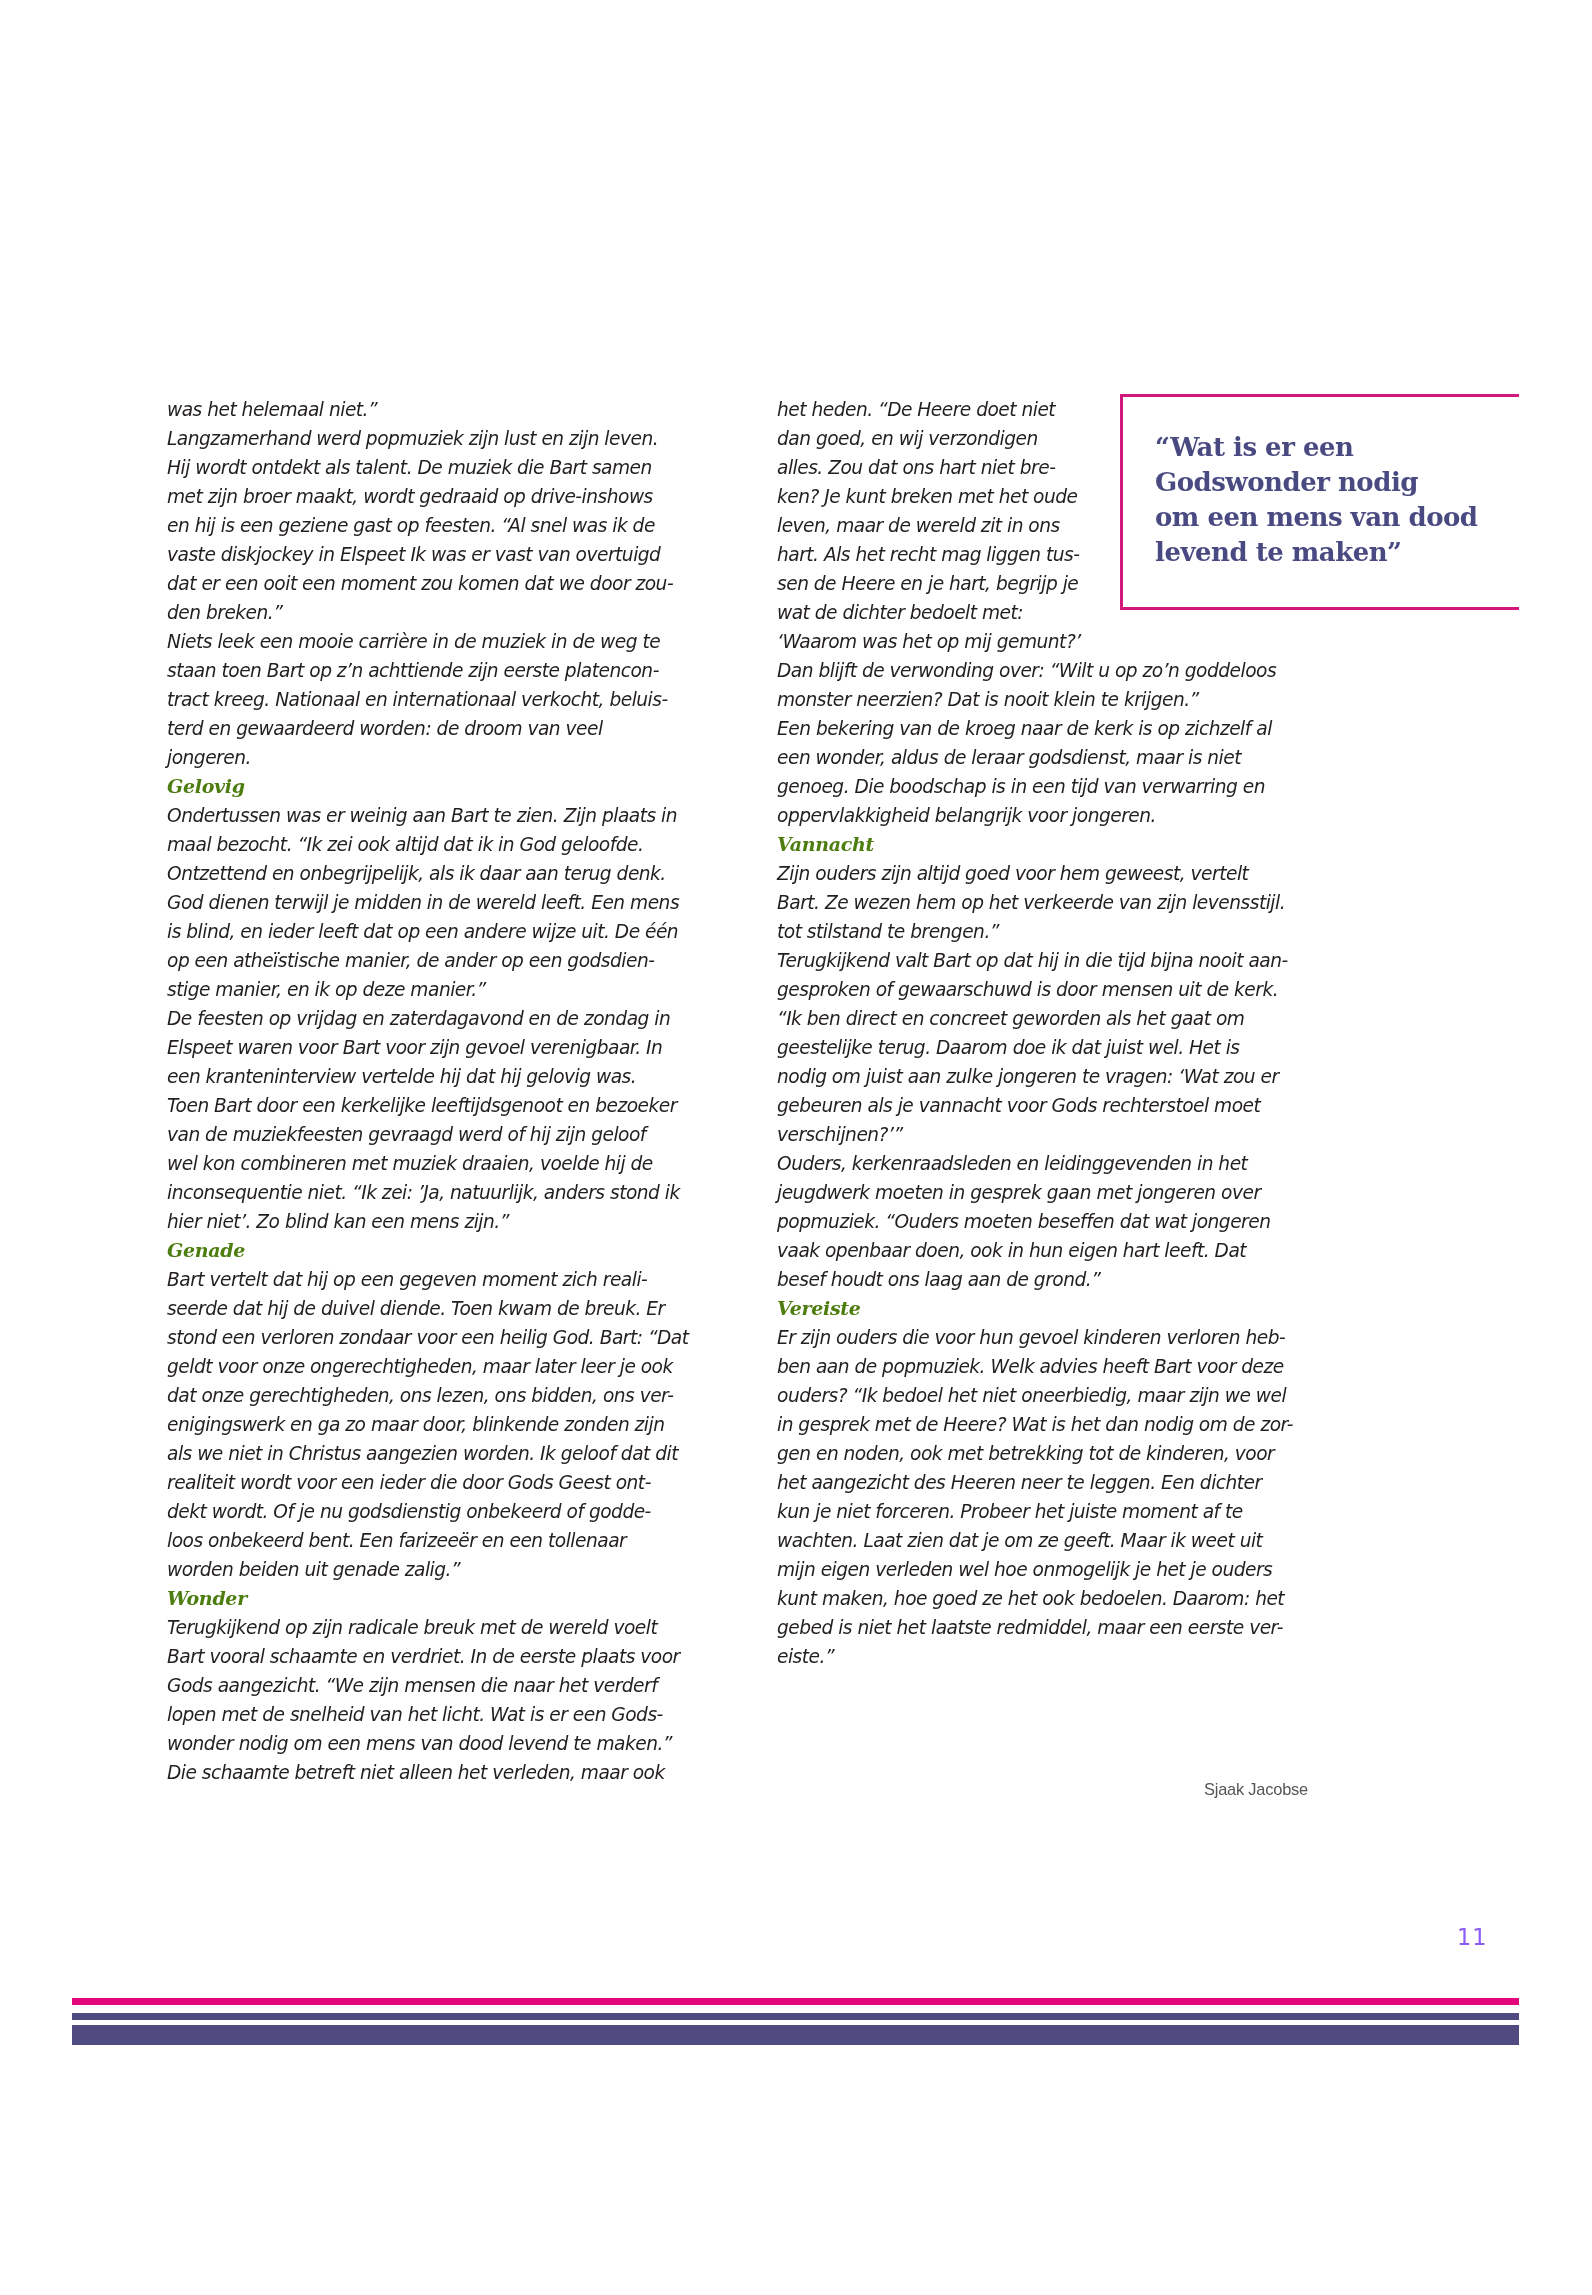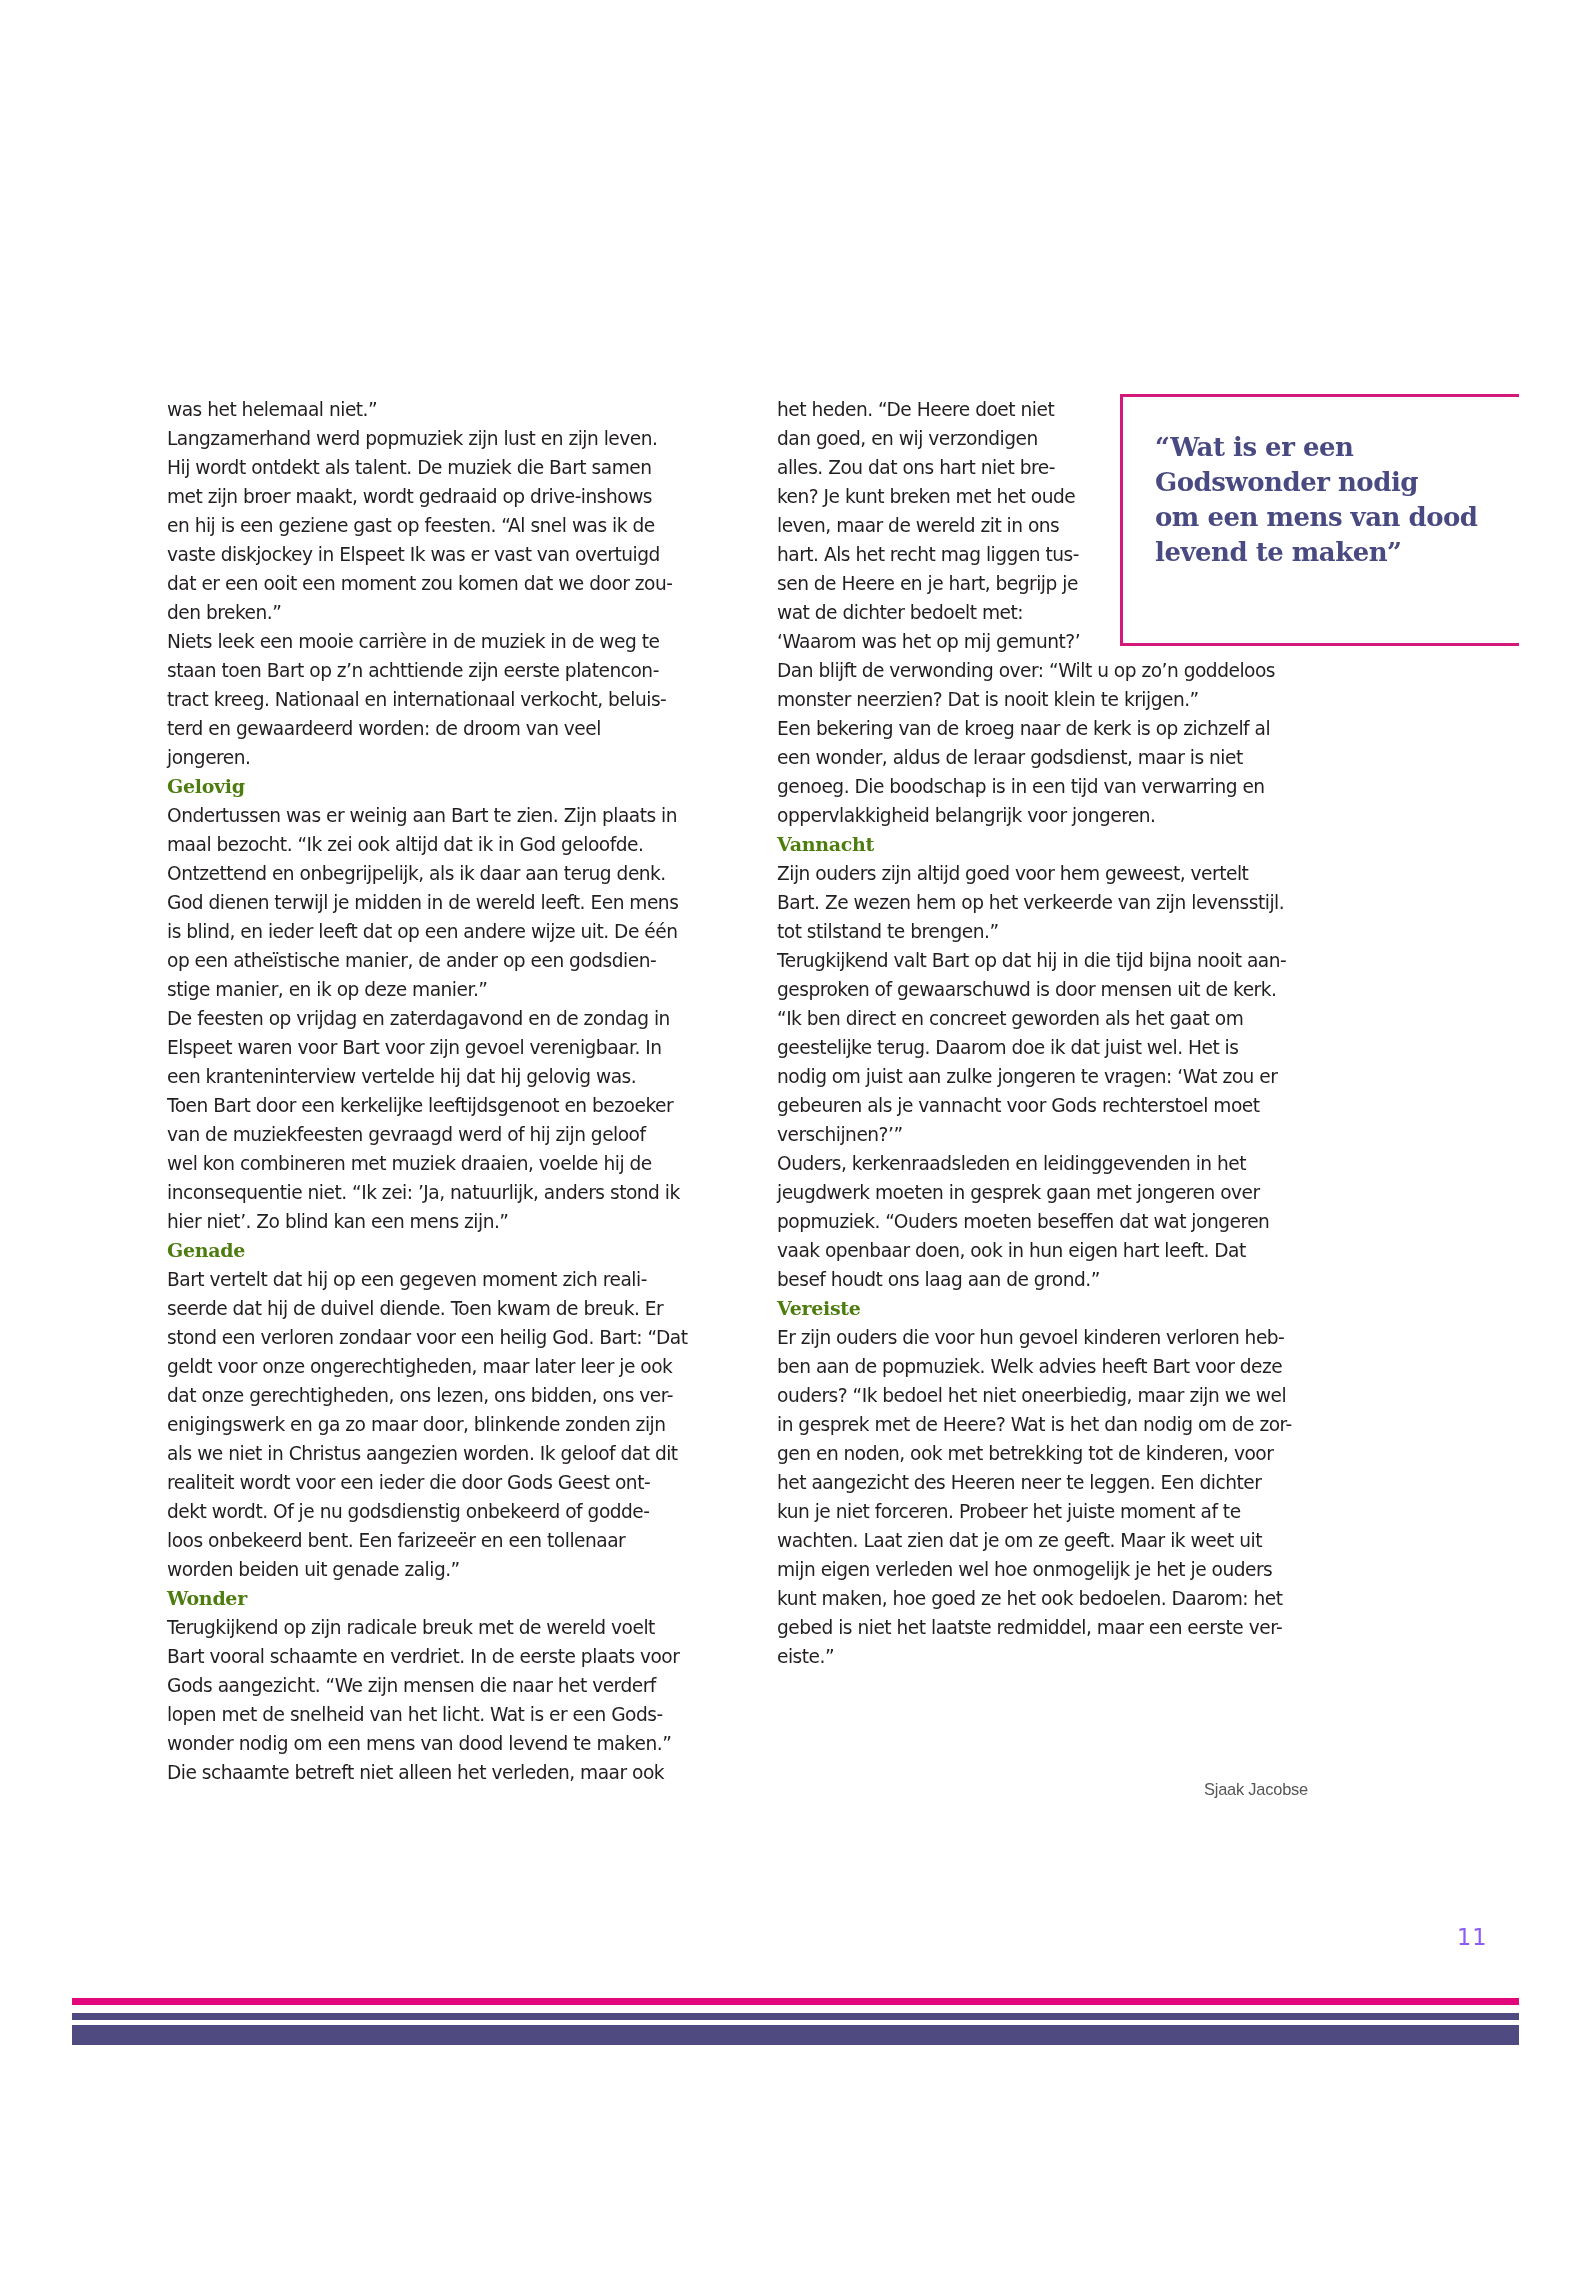--- a/index.html
+++ b/index.html
@@ -1,25 +1,25 @@
 <!DOCTYPE html>
 <html style="font-size:14px"><head>
 <meta charset="utf-8">
 <style>
   html, body { margin: 0; padding: 0; background: #ffffff; }
   body { width: 1592px; height: 2295px; position: relative; overflow: hidden;
          font-family: "DejaVu Sans", "Liberation Sans", sans-serif; color: #231f20; }
-  .col { position: absolute; font-size: 18.6px; line-height: 29px; letter-spacing: -0.5px; }
+  .col { position: absolute; font-size: 18.6px; line-height: 29px; letter-spacing: -0.5px; font-style: italic; }
   .col p { margin: 0; }
   .col .line { display: block; white-space: nowrap; }
   #col-left { left: 167px; top: 395px; width: 552px; }
   #col-right { left: 777px; top: 395px; width: 552px; }
   .heading { font-family: "DejaVu Serif", "Liberation Serif", serif; font-weight: bold;
              color: #4d7c0f; font-size: 19px; letter-spacing: -0.3px; display: block; }
-  .quote-box { position: absolute; left: 1120px; top: 394px; width: 399px; height: 252px;
+  .quote-box { position: absolute; left: 1120px; top: 394px; width: 399px; height: 216px;
                border-top: 3.5px solid #d4177a; border-left: 3.5px solid #d4177a; border-bottom: 3.5px solid #d4177a;
                box-sizing: border-box; }
   .quote-text { position: absolute; left: 32px; top: 33px; font-family: "DejaVu Serif", "Liberation Serif", serif;
                 font-weight: bold; color: #4a4a82; font-size: 26px; line-height: 35px; letter-spacing: -0.5px; }
   .quote-text span { display: block; white-space: nowrap; }
   .byline { position: absolute; left: 1204px; top: 1780px; font-size: 16.4px; color: #555555;
             font-family: "Liberation Sans", sans-serif; letter-spacing: -0.2px; }
   .page-num { position: absolute; left: 1457px; top: 1924px; font-size: 22.4px; color: #8b5cf6;
               font-family: "DejaVu Sans", sans-serif; letter-spacing: 0.9px; }
   .stripe { position: absolute; left: 72px; width: 1447px; }

